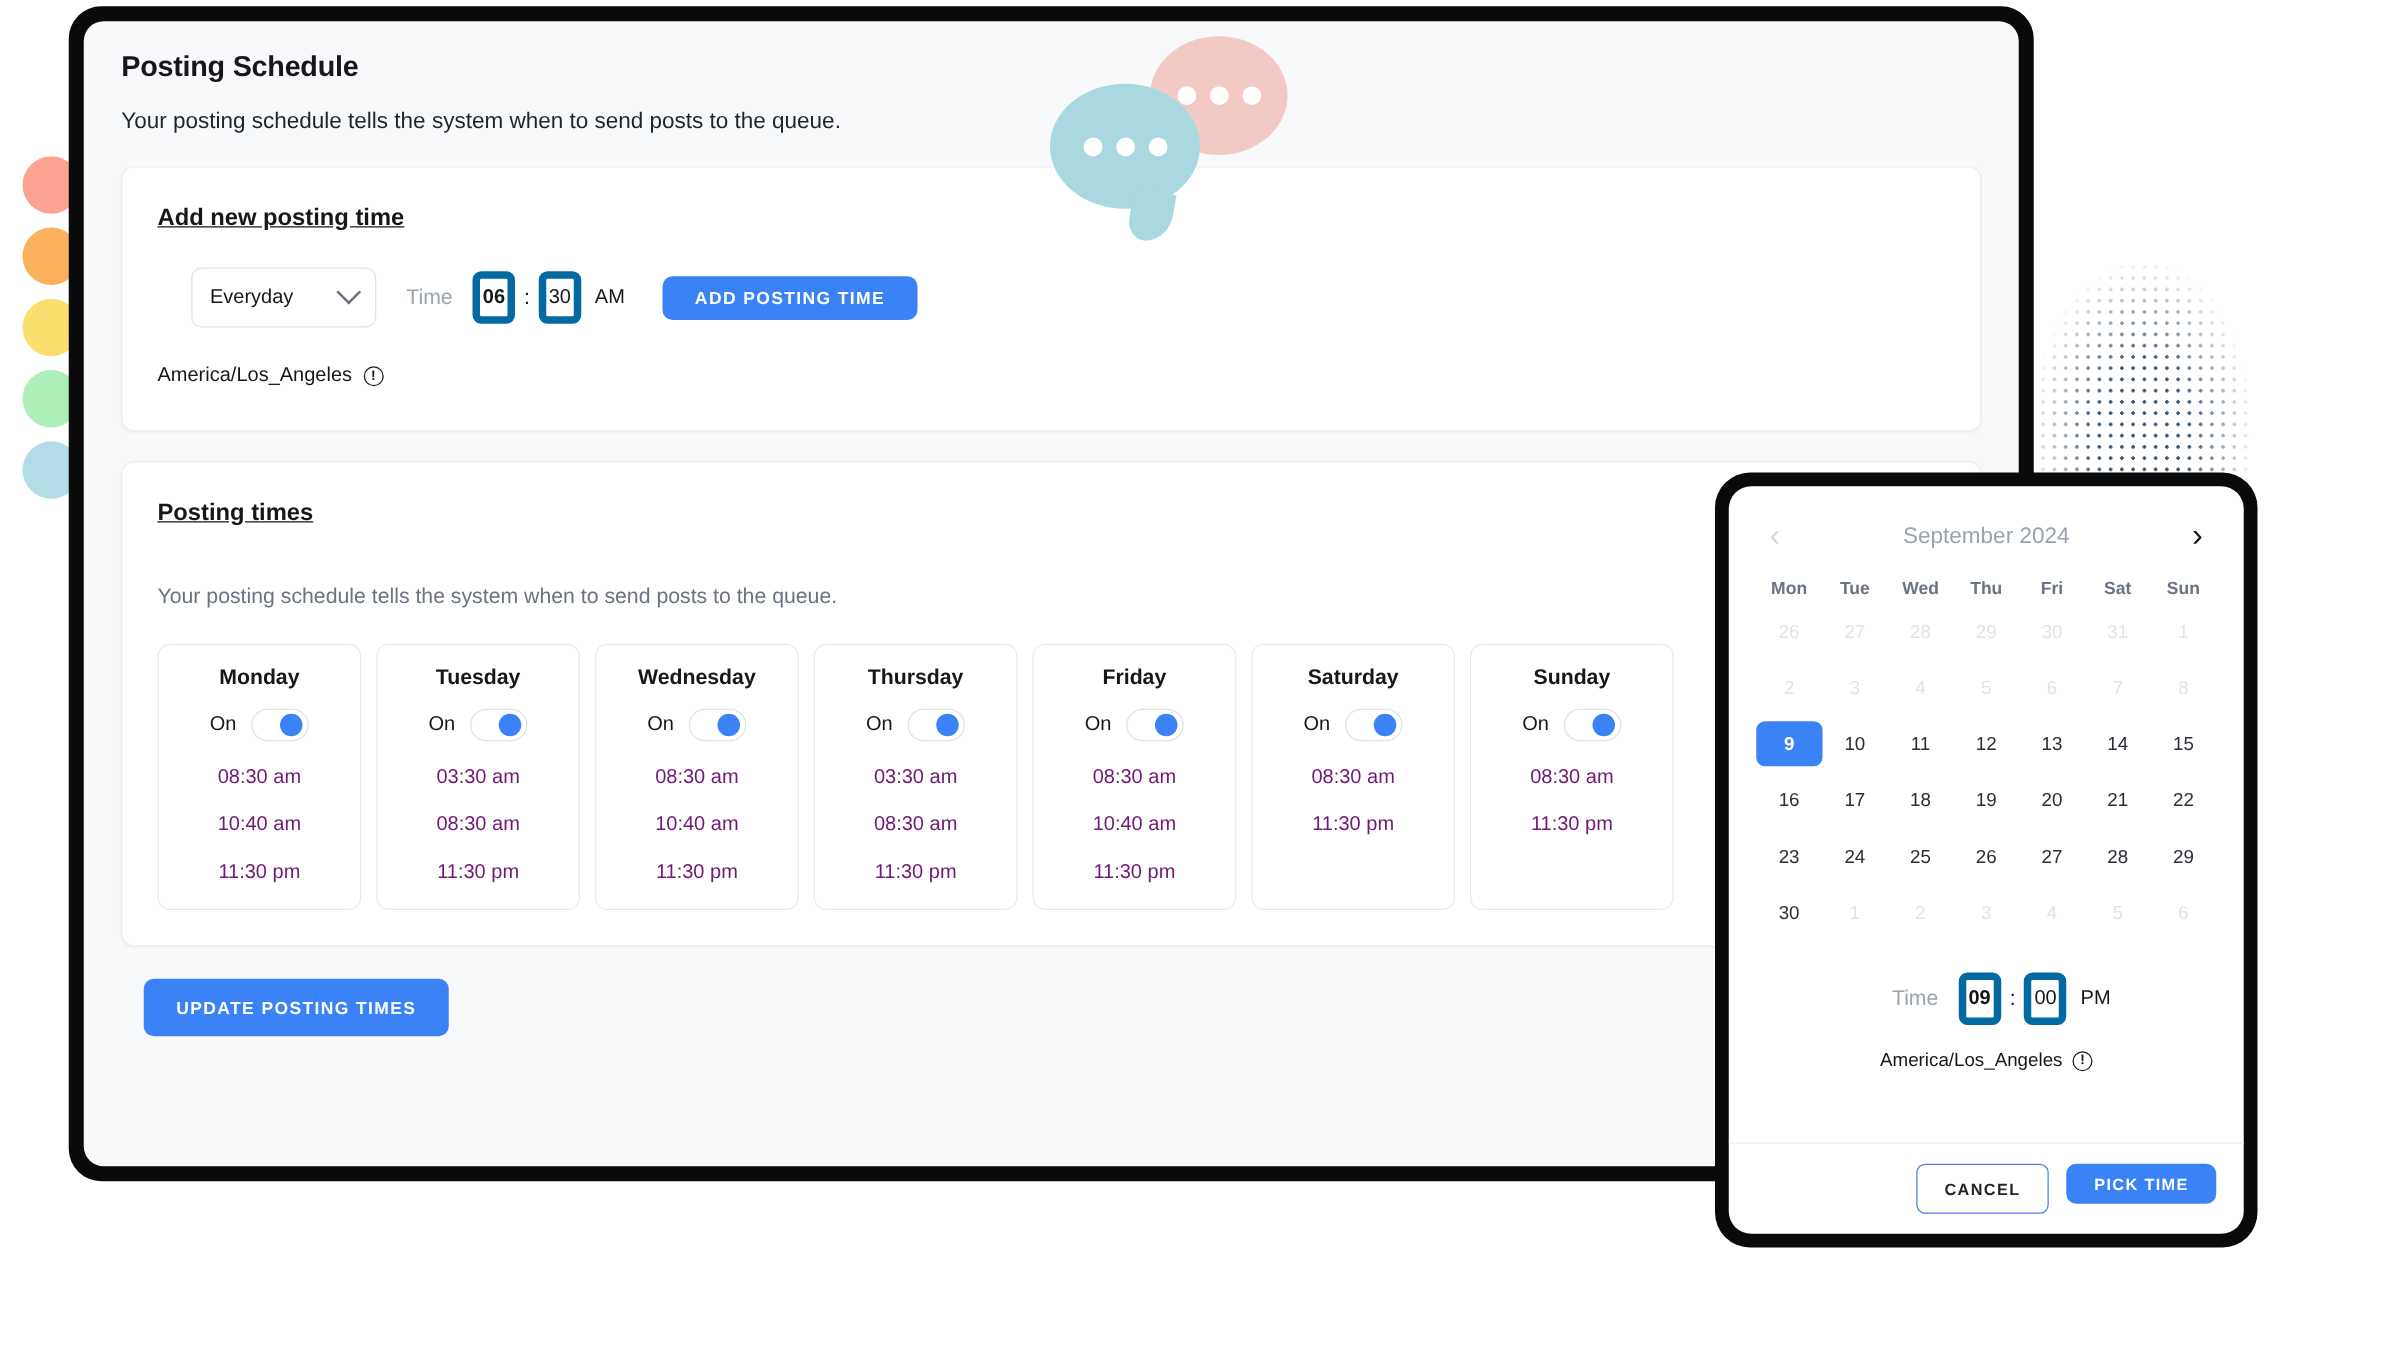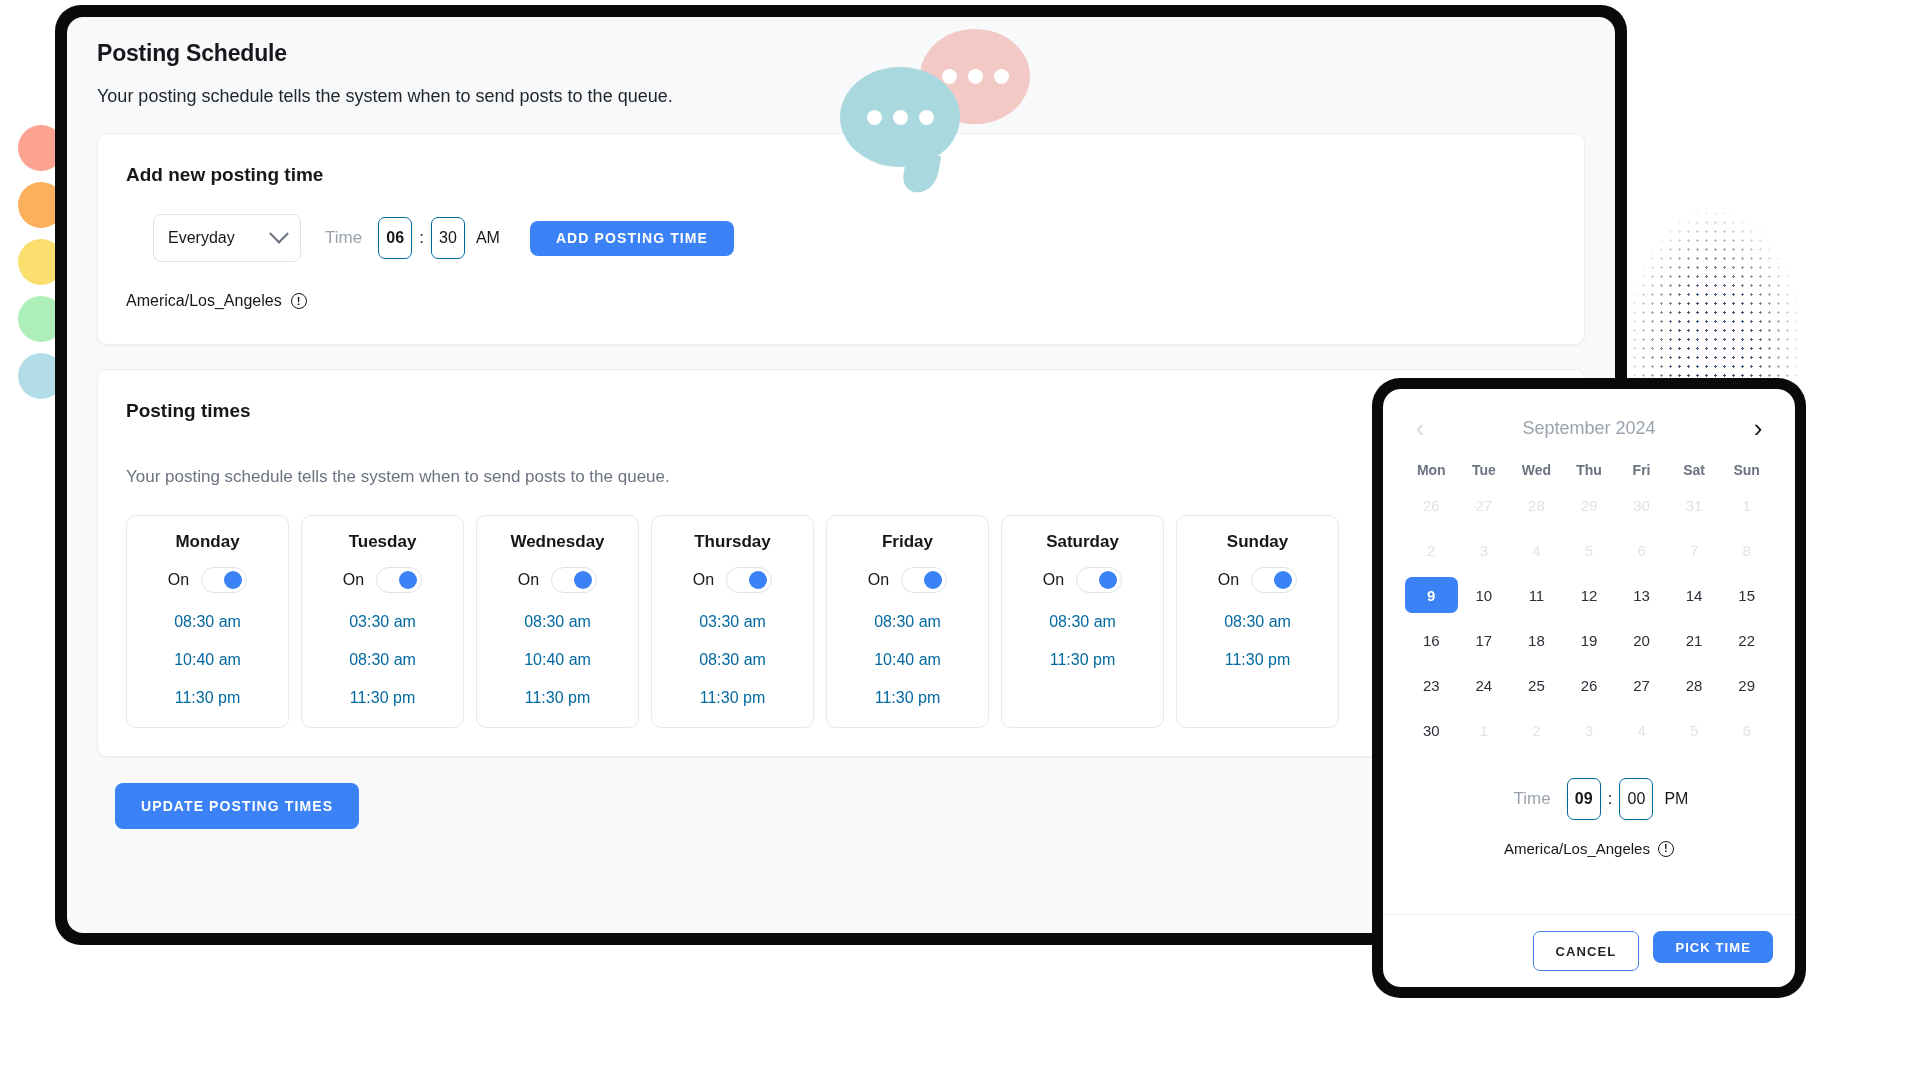--- a/index.html
+++ b/index.html
@@ -53,34 +53,34 @@
   }
 
   
   .card {
     background:#fff; border-radius:10px; border:1px solid #eceef1;
     box-shadow: 0 1px 2px rgba(16,24,40,.04);
   }
   .card-add { margin-top:26px; padding:30px 28px 34px 28px; }
   .card-times { margin-top:24px; padding:30px 28px 28px 28px; position:relative; }
 
-  .card-h { font-size:19px; font-weight:700; color:#15171a; }
+  .card-h { font-size:19px; font-weight:700; color:#15171a;text-decoration:underline; }
 
   
   .add-row { display:flex; align-items:center; gap:0; margin-top:28px;margin-left:27px; }
   .select {
     width:148px; height:48px; border:1px solid #dfe3e8; border-radius:8px;
     display:flex; align-items:center; justify-content:space-between;
     padding:0 14px; font-size:16px; color:#15171a; background:#fff; cursor:pointer;
   }
   .chev { width:14px; height:14px; border-right:2px solid #6b7280; border-bottom:2px solid #6b7280;
           transform:rotate(45deg) translate(-3px,-3px); }
   .time-label { font-size:17px; color:#9aa3ad; margin:0 16px 0 24px; }
   .tbox {
-    width:34px; height:42px; border:1px solid #0369a1; border-radius:7px;
+    width:34px; height:42px; border:6px solid #0369a1; border-radius:7px;
     display:flex; align-items:center; justify-content:center;
     font-size:16px; color:#15171a; background:#fff;
   }
   .tbox.bold { font-weight:700; }
   .colon { margin:0 7px; font-size:17px; color:#15171a; }
   .ampm { margin-left:11px; font-size:16px; color:#15171a; }
   .btn {
     border:none; border-radius:8px; cursor:pointer;
     font-family:"Liberation Sans", sans-serif;
     font-weight:700; letter-spacing:1.1px;
@@ -105,21 +105,21 @@
   .day-card {
     flex:0 0 auto; width:163px; border:1px solid #e6e9ed; border-radius:10px;
     padding:16px 10px 20px 10px; text-align:center; background:#fff;
   }
   .day-name { font-size:17px; font-weight:700; color:#15171a; }
   .toggle-row { display:flex; align-items:center; justify-content:center; gap:12px; margin-top:15px; }
   .on-lbl { font-size:16px; color:#15171a; }
   .switch { width:46px; height:26px; border:1px solid #dfe3e8; border-radius:14px; background:#fff;
             position:relative; cursor:pointer; }
   .knob { position:absolute; width:18px; height:18px; border-radius:50%; background:#3b82f6; top:3px; right:4px; }
-  .slot { font-size:16px; color:#0369a1; margin-top:20px; }
+  .slot { font-size:16px; color:#701a75; margin-top:20px; }
 
   .update-btn { height:46px; padding:0 26px; font-size:14px; margin:26px 0 0 18px; }
 
   
   .tablet {
     position:absolute; left:1372px; top:378px; width:434px; height:620px;
     background:#0a0a0a; border-radius:28px; padding:11px;
   }
   .picker { width:100%; height:100%; background:#fff; border-radius:18px; overflow:hidden;
             display:flex; flex-direction:column; }

